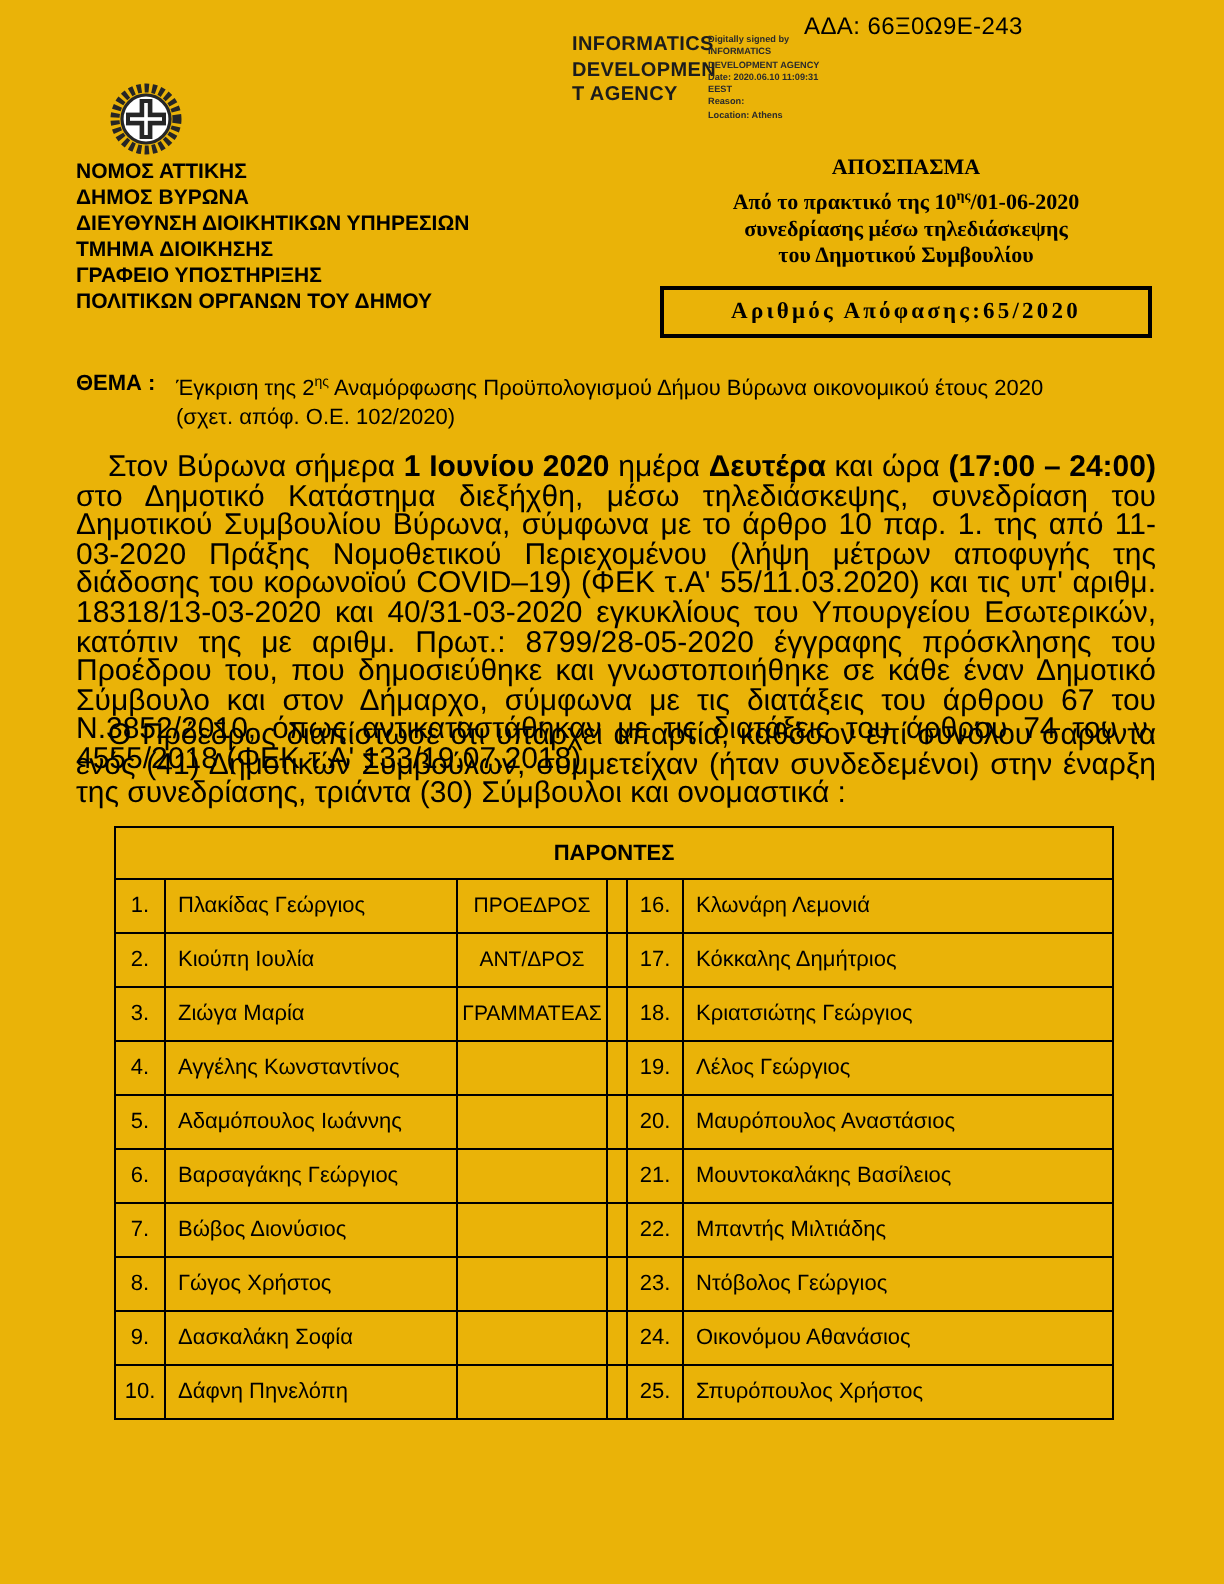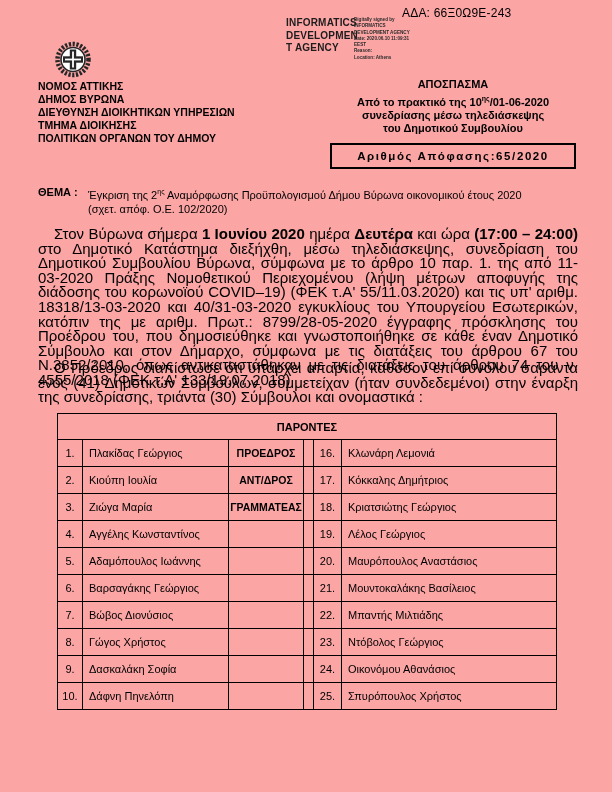--- a/index.html
+++ b/index.html
@@ -1,19 +1,19 @@
 <!DOCTYPE html>
 <html><head>
 <meta charset="utf-8">
 <style>
   html,body{margin:0;padding:0;background:#888;}
   .page{
     position:relative;
     width:612px;height:792px;
-    background:#fca5a5;
+    background:#eab308;
     font-family:"Liberation Sans","DejaVu Sans",sans-serif;
     color:#000;
     overflow:hidden;
     margin:0 auto;
   }
   
   .ada{
     position:absolute;left:402px;top:6px;
     font-size:12px;letter-spacing:.2px;
   }
@@ -33,21 +33,21 @@
   }
   
   .emblem{position:absolute;left:53px;top:40px;width:40px;height:40px;}
   .header-left{
     position:absolute;left:38px;top:80px;width:270px;
     font-weight:bold;font-size:10.5px;line-height:13px;
   }
   
   .header-right{
     position:absolute;left:330px;top:78px;width:246px;
-    text-align:center;font-weight:bold;font-size:11px;line-height:13.5px;
+    text-align:center;font-weight:bold;font-size:11px;line-height:13.5px;font-family:Liberation Serif, serif;
   }
   .header-right .sup{font-size:7px;vertical-align:super;}
   .decision-box{
     margin-top:7px;
     border:2px solid #000;
     padding:5px 2px 4px 2px;
     font-size:11.5px;letter-spacing:1.6px;
     white-space:nowrap;
   }
   
@@ -81,21 +81,21 @@
     border:1px solid #000;
     padding:0 3px;
     height:26px;
     overflow:hidden;white-space:nowrap;
   }
   .att-table th{
     font-size:11px;font-weight:bold;text-align:center;height:25px;
   }
   .att-table td.num{text-align:center;padding:0 1px;}
   .att-table td.name{padding-left:6px;}
-  .att-table td.role{font-weight:bold;text-align:center;font-size:10.5px;padding:0 1px;}
+  .att-table td.role{font-weight:normal;text-align:center;font-size:10.5px;padding:0 1px;}
   .att-table td.spacer{padding:0;}
 </style>
 </head>
 <body>
 
 <div class="page">
 
   <div class="ada">ΑΔΑ: 66Ξ0Ω9Ε-243</div>
 
   <div class="stamp">
@@ -122,20 +122,21 @@
     <rect x="10" y="16.3" width="20" height="6.4" fill="#262626"></rect>
     <rect x="19.1" y="11.5" width="1.8" height="16" fill="#fff"></rect>
     <rect x="12" y="18.6" width="16" height="1.8" fill="#fff"></rect>
   </svg>
 
   <div class="header-left">
     <div>ΝΟΜΟΣ ΑΤΤΙΚΗΣ</div>
     <div>ΔΗΜΟΣ ΒΥΡΩΝΑ</div>
     <div>ΔΙΕΥΘΥΝΣΗ ΔΙΟΙΚΗΤΙΚΩΝ ΥΠΗΡΕΣΙΩΝ</div>
     <div>ΤΜΗΜΑ ΔΙΟΙΚΗΣΗΣ</div>
+    <div>ΓΡΑΦΕΙΟ ΥΠΟΣΤΗΡΙΞΗΣ</div>
     <div>ΠΟΛΙΤΙΚΩΝ ΟΡΓΑΝΩΝ ΤΟΥ ΔΗΜΟΥ</div>
   </div>
 
   <div class="header-right">
     <div>ΑΠΟΣΠΑΣΜΑ</div>
     <div><span>Από το πρακτικό της 10</span><span class="sup">ης</span><span>/01-06-2020</span></div>
     <div>συνεδρίασης μέσω τηλεδιάσκεψης</div>
     <div>του Δημοτικού Συμβουλίου</div>
     <div class="decision-box">Αριθμός Απόφασης:65/2020</div>
   </div>

